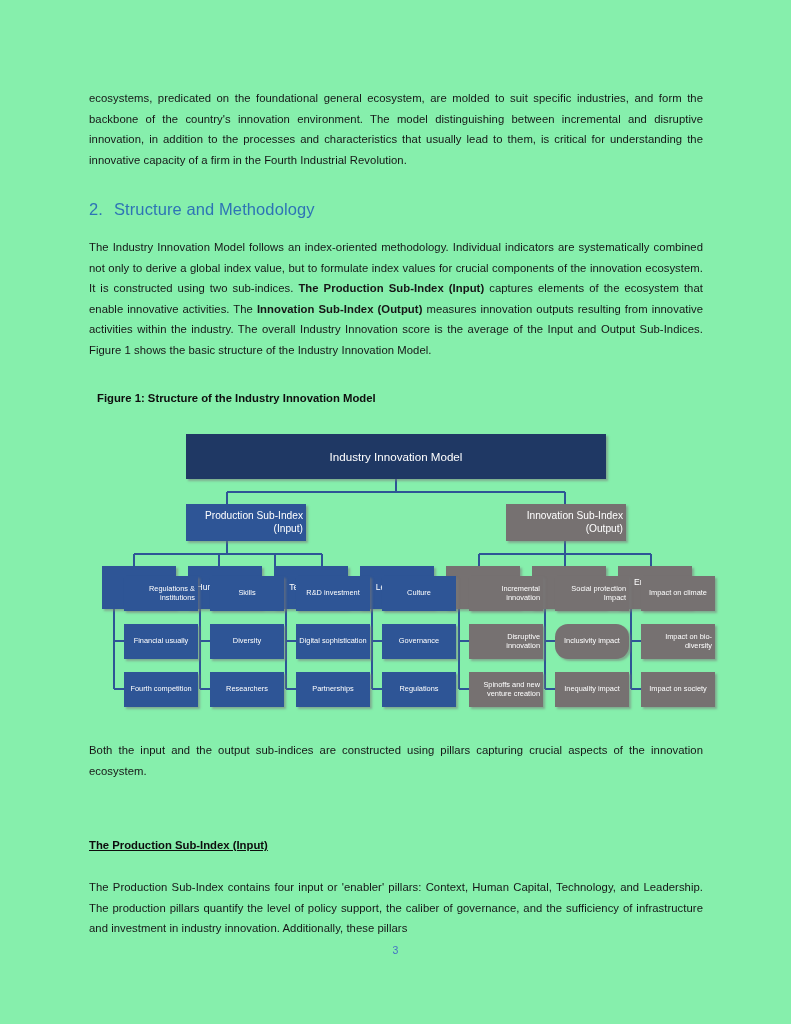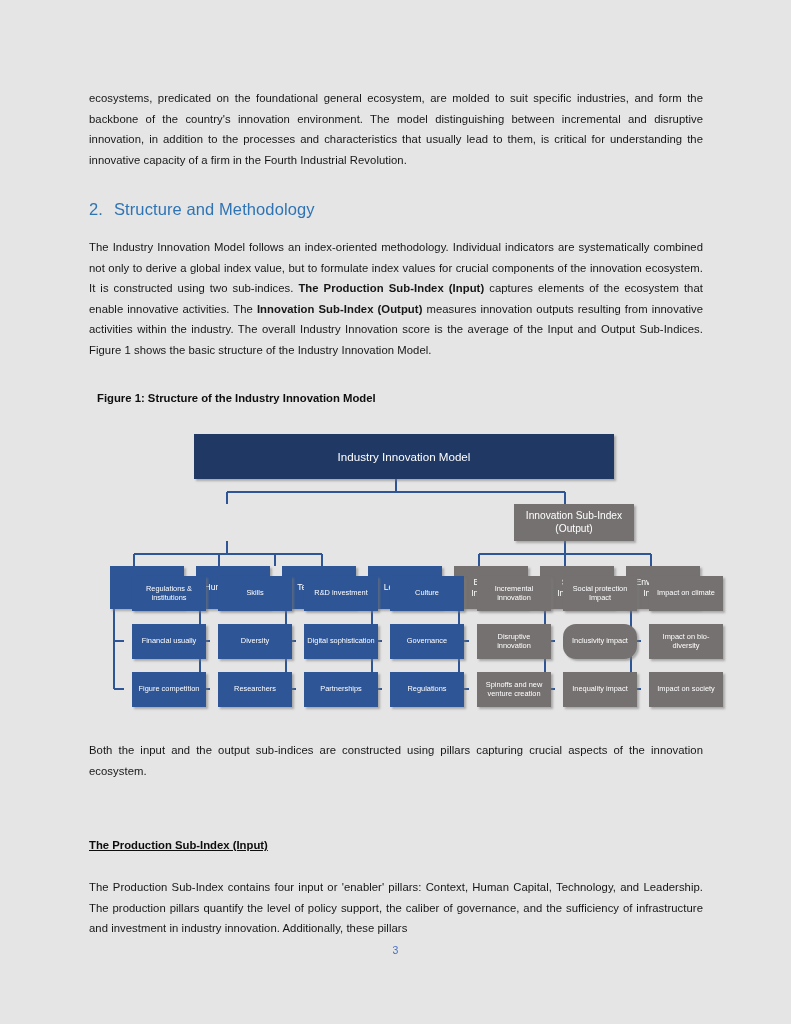--- a/index.html
+++ b/index.html
@@ -5,21 +5,21 @@
   html,body{margin:0;padding:0;background:#ffffff;}
   body{
     width:791px;height:1024px;
     font-family:"Liberation Sans", sans-serif;
     color:#000000;
     position:relative;
     overflow:hidden;
   }
   .page{
     position:absolute; inset:0;
-    background:#e5e5e5;
+    background:#86efac;
   }
   .content{
     position:absolute;
     left:89px; top:88px;
     width:614px;
   }
 
   p.body-text{
     font-size:11.3px;
     line-height:20.5px;
@@ -68,26 +68,25 @@
     height:305px;
     margin-top:17px;
   }
   .fig-svg{position:absolute;left:0;top:0;}
   .node{
     position:absolute;
     box-sizing:border-box;
     display:flex;
     align-items:center;
     justify-content:center;
-    text-align:center;
+    text-align:right;
     color:#ffffff;
     line-height:1.18;
     box-shadow:2px 2px 2px rgba(120,120,120,0.55);
     padding:0 3px;
-    margin-left:8px;
   }
   .node.root{
     background:#1F3864;
     font-size:11.6px;
   }
   .node.blue{ background:#2E5596; }
   .node.gray{ background:#767171; }
   .node.sub{ font-size:10.2px; }
   .node.pillar{ font-size:8.6px; }
   .node.ind{ font-size:7.4px; }
@@ -180,33 +179,34 @@
 
           <path d="M542,155 L542,268"></path>
           <path d="M542,172 L552,172"></path>
           <path d="M542,220 L552,220"></path>
           <path d="M542,268 L552,268"></path>
         </g>
       </svg>
 
       <div class="node root" style="left:97px; top:13px; width:420px; height:45px;">Industry Innovation Model</div>
 
+      <div class="node blue sub" style="left:97px; top:83px; width:120px; height:37px;">Production Sub-Index (Input)</div>
       <div class="node gray sub" style="left:417px; top:83px; width:120px; height:37px;">Innovation Sub-Index (Output)</div>
 
       <div class="node blue pillar" style="left:13px; top:145px; width:74px; height:43px;">Context</div>
       <div class="node blue pillar" style="left:99px; top:145px; width:74px; height:43px;">Human Capital</div>
       <div class="node blue pillar" style="left:185px; top:145px; width:74px; height:43px;">Technology</div>
       <div class="node blue pillar" style="left:271px; top:145px; width:74px; height:43px;">Leadership</div>
       <div class="node gray pillar" style="left:357px; top:145px; width:74px; height:43px;">Business Innovation</div>
       <div class="node gray pillar" style="left:443px; top:145px; width:74px; height:43px;">Societal Innovation</div>
       <div class="node gray pillar" style="left:529px; top:145px; width:74px; height:43px;">Environmental Innovation</div>
 
       <div class="node blue ind" style="left:35px; top:155px; width:74px; height:35px;">Regulations &amp; institutions</div>
       <div class="node blue ind" style="left:35px; top:203px; width:74px; height:35px;">Financial usually</div>
-      <div class="node blue ind" style="left:35px; top:251px; width:74px; height:35px;">Figure competition</div>
+      <div class="node blue ind" style="left:35px; top:251px; width:74px; height:35px;">Fourth competition</div>
 
       <div class="node blue ind" style="left:121px; top:155px; width:74px; height:35px;">Skills</div>
       <div class="node blue ind" style="left:121px; top:203px; width:74px; height:35px;">Diversity</div>
       <div class="node blue ind" style="left:121px; top:251px; width:74px; height:35px;">Researchers</div>
 
       <div class="node blue ind" style="left:207px; top:155px; width:74px; height:35px;">R&amp;D investment</div>
       <div class="node blue ind" style="left:207px; top:203px; width:74px; height:35px;">Digital sophistication</div>
       <div class="node blue ind" style="left:207px; top:251px; width:74px; height:35px;">Partnerships</div>
 
       <div class="node blue ind" style="left:293px; top:155px; width:74px; height:35px;">Culture</div>

